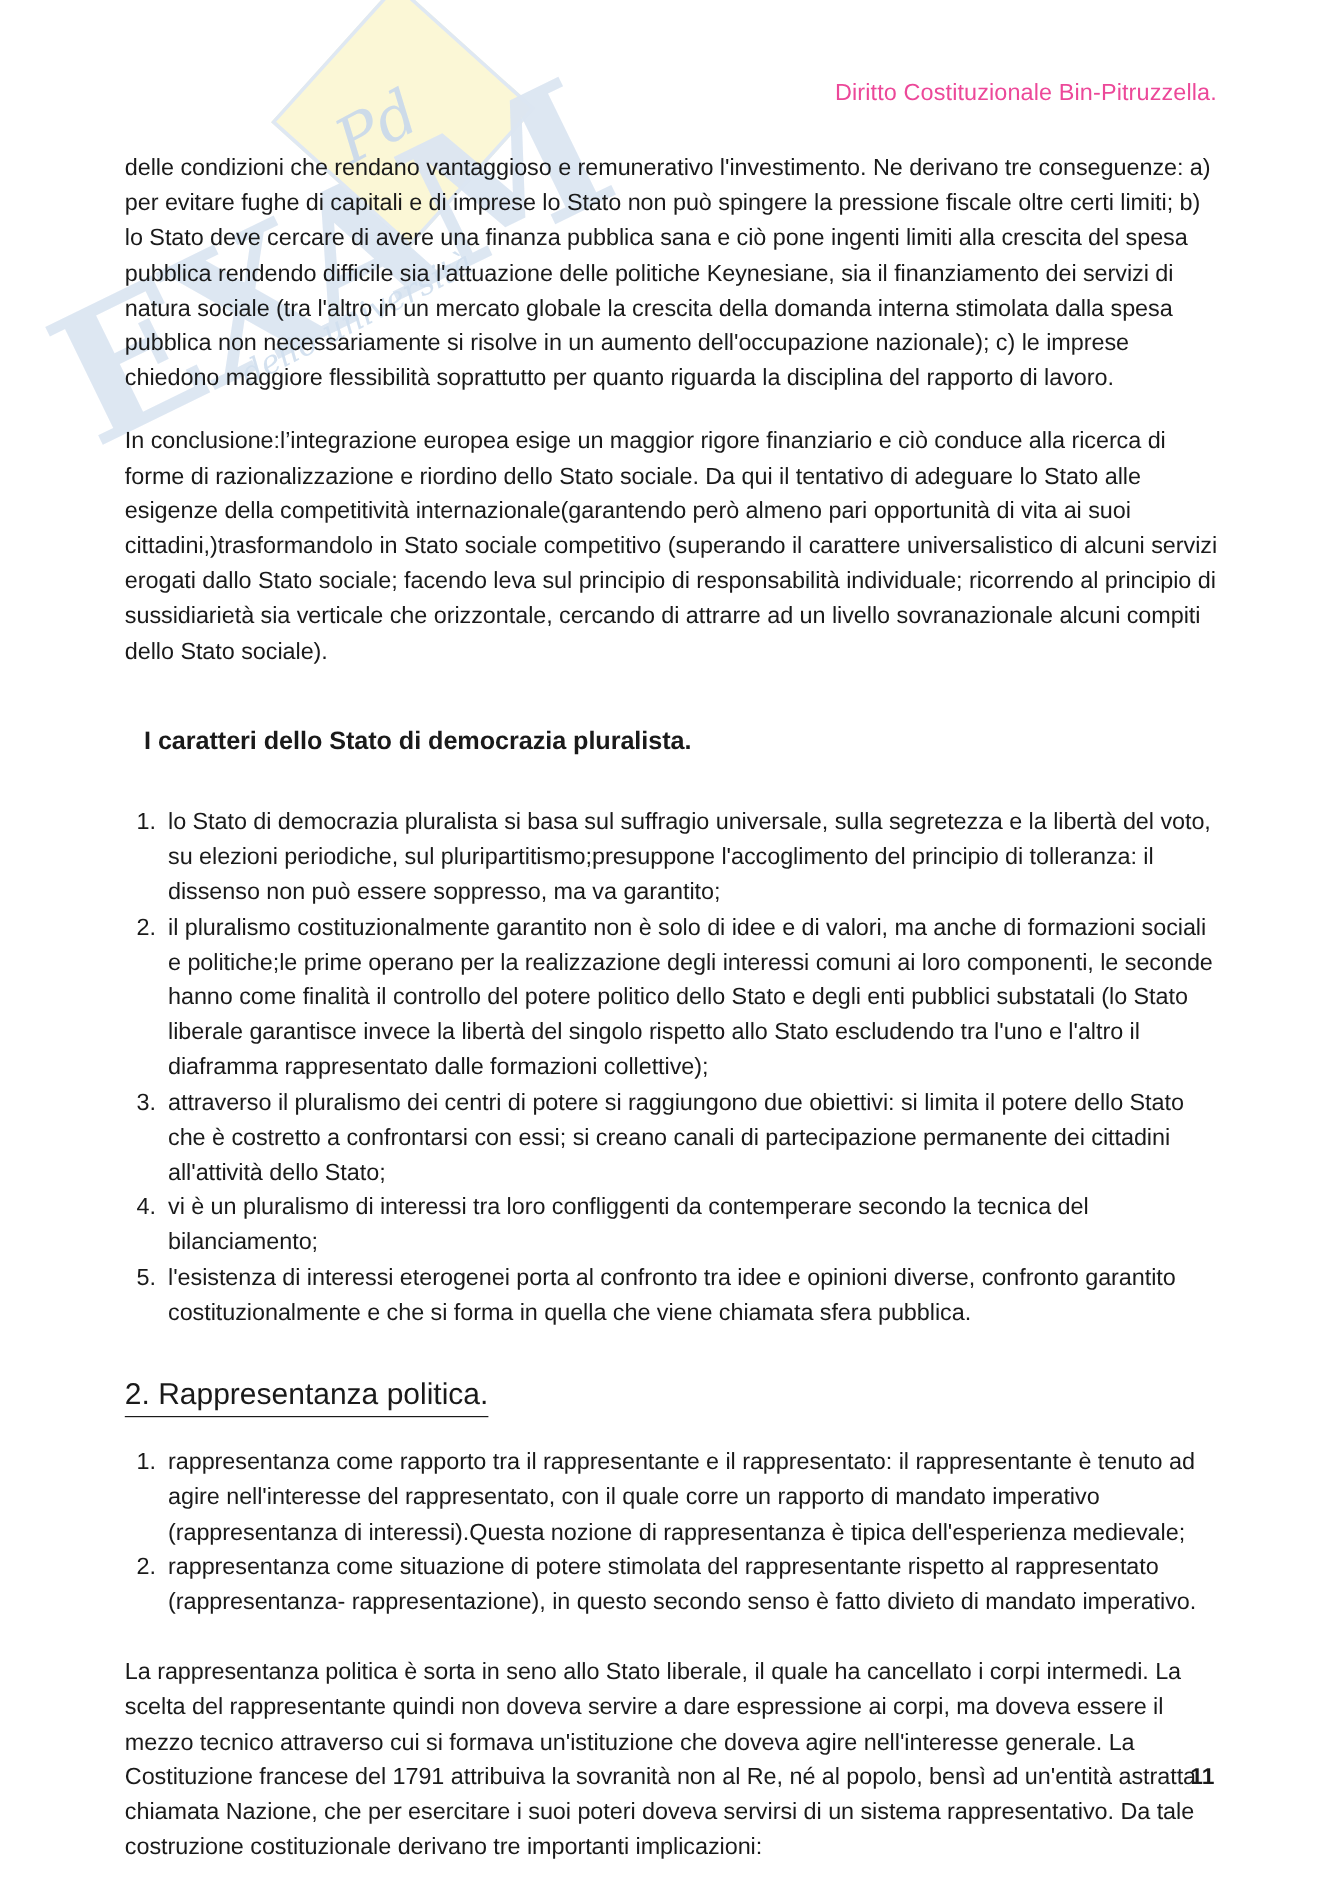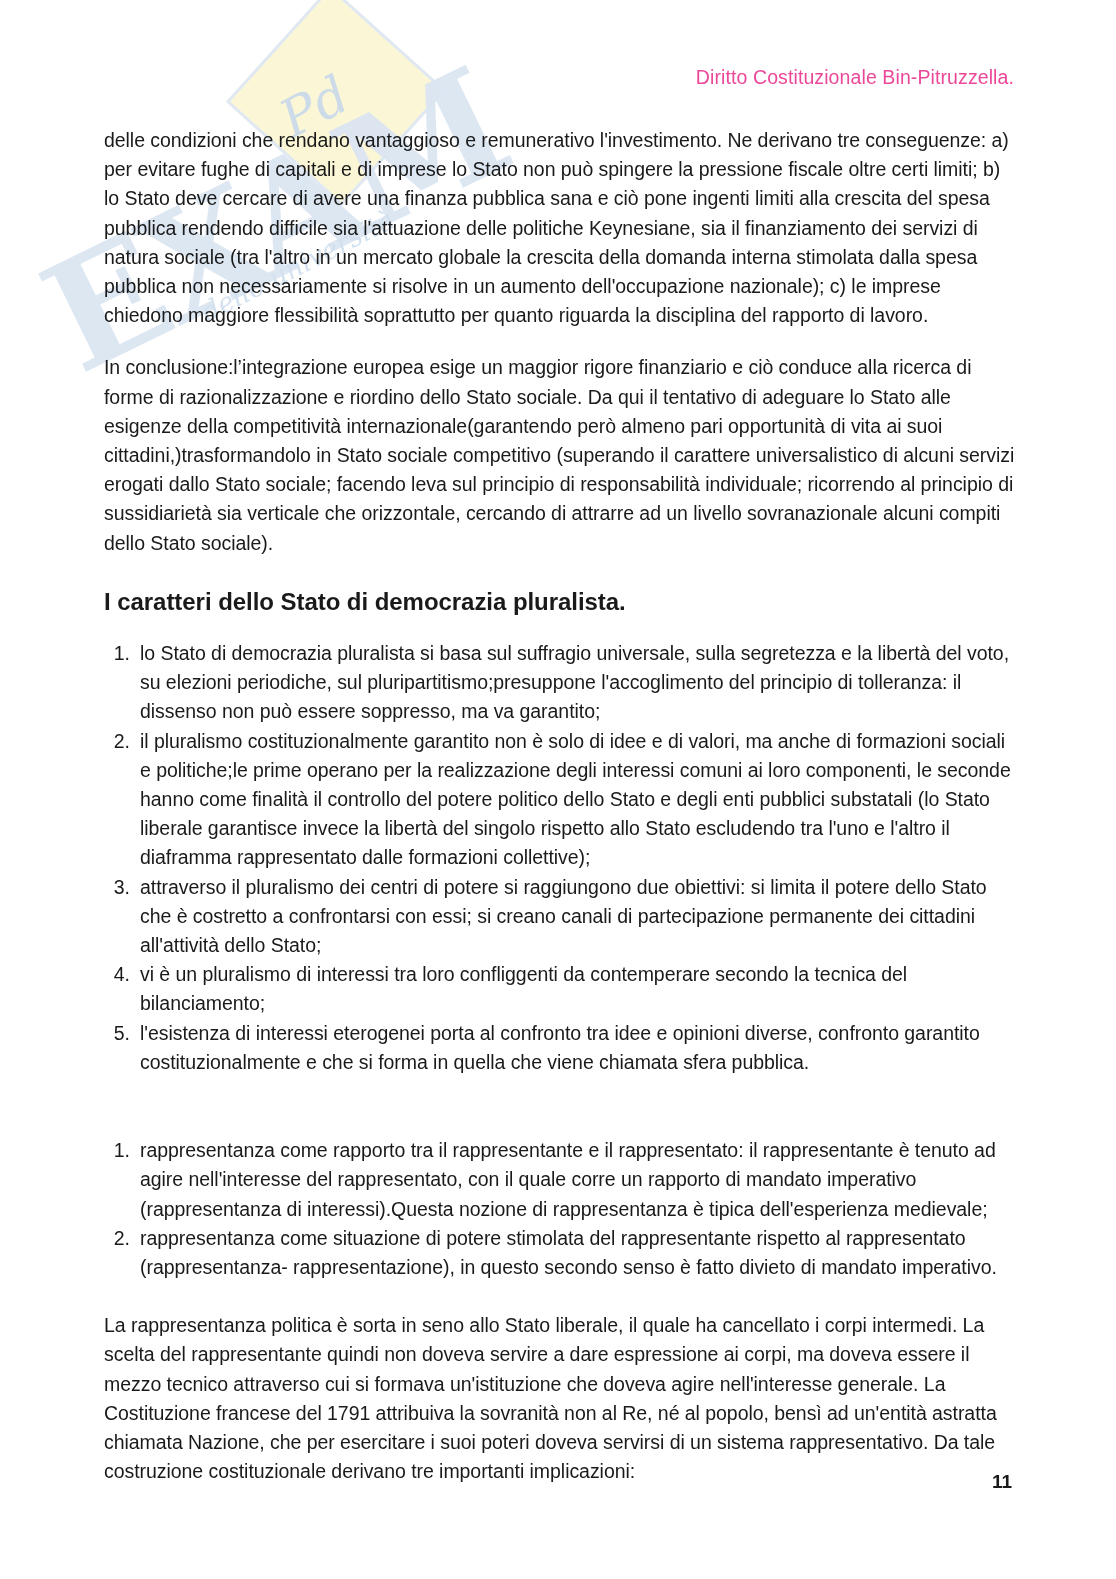--- a/index.html
+++ b/index.html
@@ -112,22 +112,22 @@
     line-height: 29.2px;
     text-align: left;
     letter-spacing: -0.05px;
   }
 
   .spacer-sm { height: 23px; }
   .spacer-md { height: 29px; }
   .spacer-lg { height: 36px; }
 
   h2.bold-heading {
-    margin: 0;
-    font-size: 24px;
+    margin: 16px;
+    font-size: 21px;
     line-height: 29.2px;
     font-weight: bold;
     letter-spacing: -0.05px;
   }
 
   h2.underline-heading {
     margin: 0;
     font-size: 25px;
     line-height: 34px;
     font-weight: normal;
@@ -215,20 +215,21 @@
         <span>vi è un pluralismo di interessi tra loro confliggenti da contemperare secondo la tecnica del bilanciamento;</span>
       </li>
       <li>
         <span class="li-num">5.</span>
         <span>l'esistenza di interessi eterogenei porta al confronto tra idee e opinioni diverse, confronto garantito costituzionalmente e che si forma in quella che viene chiamata sfera pubblica.</span>
       </li>
     </ol>
 
     <div class="spacer-lg"></div>
 
+    <h2 class="underline-heading">2. Rappresentanza politica.</h2>
 
     <div class="spacer-sm"></div>
 
 
     <ol class="numlist" id="list-2">
       <li>
         <span class="li-num">1.</span>
         <span>rappresentanza come rapporto tra il rappresentante e il rappresentato: il rappresentante è tenuto ad agire nell'interesse del rappresentato, con il quale corre un rapporto di mandato imperativo (rappresentanza di interessi).Questa nozione di rappresentanza è tipica dell'esperienza medievale;</span>
       </li>
       <li>

